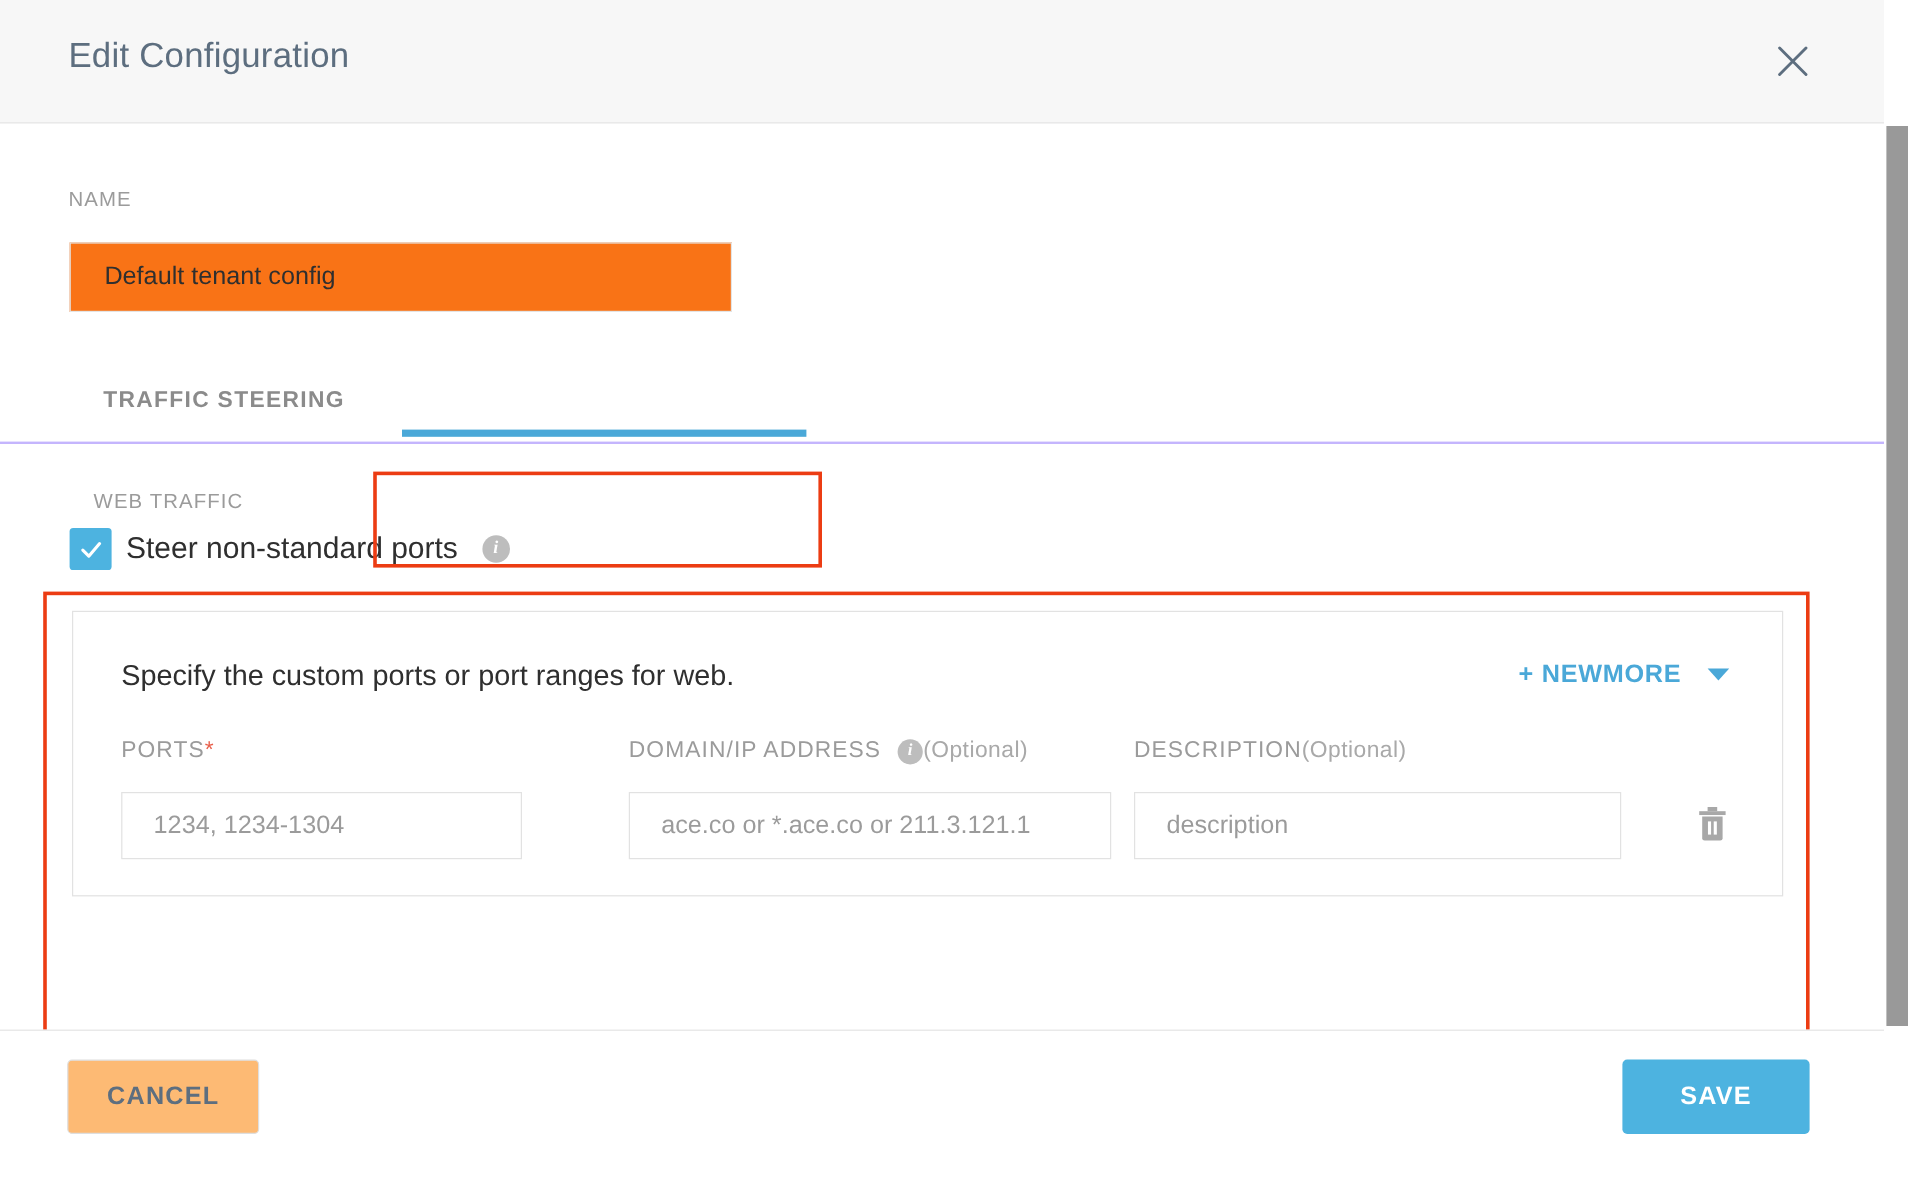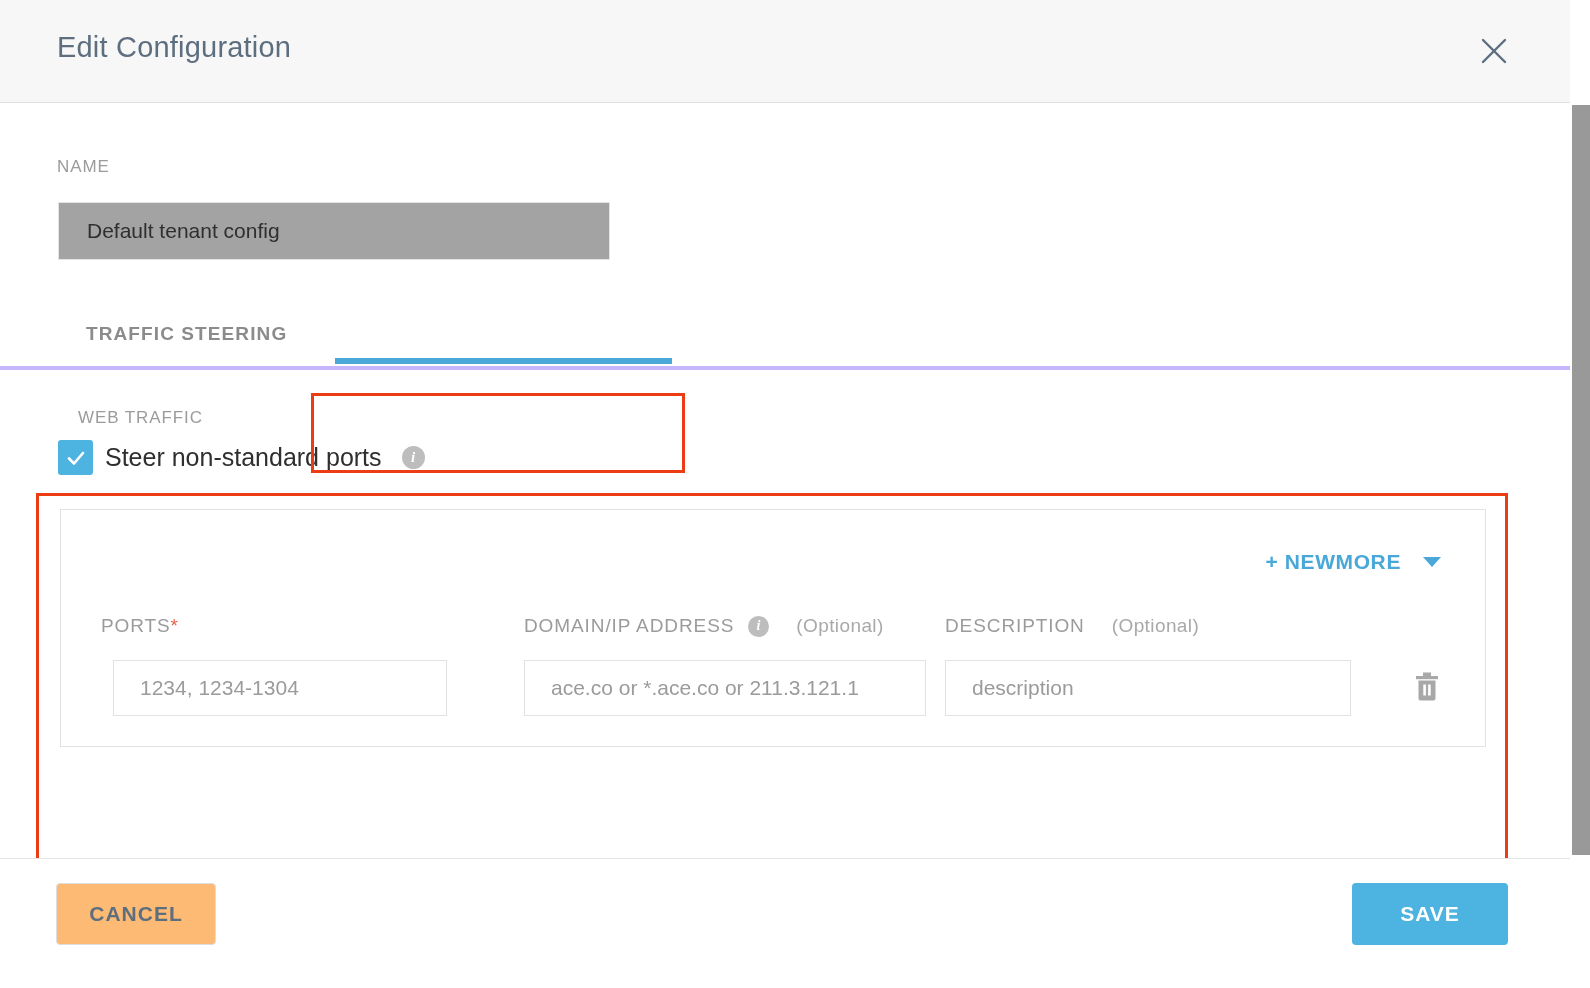--- a/index.html
+++ b/index.html
@@ -46,33 +46,33 @@
   .field-label {
     position: absolute;
     font-size: 17px; letter-spacing: .9px;
     color: #9b9b9b; font-weight: 400;
   }
   .name-label { left: 57px; top: 54px; }
 
   .name-input {
     position: absolute; left: 58px; top: 99px;
     width: 552px; height: 58px;
-    background: #a3a3a3;
+    background: #f97316;
     border: 1px solid #e4e4e4;
     padding: 0 0 0 28px;
     font-family: "Liberation Sans", sans-serif;
     font-size: 21px; color: #2f2f2f;
     outline: none;
   }
 
   
   .tabs {
     position: absolute; left: 0; top: 195px;
     width: 1570px; height: 72px;
-    border-bottom: 4px solid #c4b5fd;
+    border-bottom: 2px solid #c4b5fd;
   }
   .tab {
     position: absolute; top: 0; height: 71px;
     display: flex; align-items: center; justify-content: center;
     font-size: 19px; letter-spacing: 1.1px; font-weight: 600;
     cursor: pointer; white-space: nowrap;
   }
   .tab-traffic { left: 86px; color: #8b8b8b; }
   .tab-nsp { left: 335px; color: #4aa8d8; }
   .tab-underline {
@@ -159,21 +159,21 @@
     position: absolute; top: 105px;
     display: flex; align-items: center;
     font-size: 19px; letter-spacing: .9px; color: #9b9b9b;
     white-space: nowrap;
   }
   .col-head-ports { left: 40px; }
   .col-head-domain { left: 463px; }
   .col-head-desc { left: 884px; }
   .req-star { color: #e8604c; font-size: 19px; }
   .optional {
-    margin-left: 27px;
+    margin-left: 0;
     font-size: 19px; color: #a9a9a9; letter-spacing: .4px;
   }
   .head-info {
     margin-left: 14px;
     width: 21px; height: 21px; border-radius: 50%;
     background: #bdbdbd; color: #ffffff;
     font-size: 14px; font-weight: 700; font-style: italic;
     font-family: "Liberation Serif", serif;
     display: inline-flex; align-items: center; justify-content: center;
     cursor: pointer;
@@ -182,21 +182,21 @@
   .row-input {
     position: absolute; top: 150px; height: 56px;
     border: 1px solid #e2e2e2;
     background: #ffffff;
     font-family: "Liberation Sans", sans-serif;
     font-size: 21px; color: #2f2f2f;
     padding: 0 0 0 26px;
     outline: none;
   }
   .row-input::placeholder { color: #9b9b9b; opacity: 1; }
-  .in-ports  { left: 40px;  width: 334px; margin-left: 12px; }
+  .in-ports  { left: 40px;  width: 334px; }
   .in-domain { left: 463px; width: 402px; }
   .in-desc   { left: 884px; width: 406px; }
 
   .trash {
     position: absolute; left: 1343px; top: 152px;
     width: 46px; height: 50px;
     display: flex; align-items: center; justify-content: center;
     cursor: pointer;
   }
   .trash svg { display: block; }
@@ -271,20 +271,21 @@
         <svg width="22" height="22" viewBox="0 0 22 22" aria-hidden="true">
           <polyline points="4,11.5 9,16.5 18,6" fill="none" stroke="#ffffff" stroke-width="2.6" stroke-linecap="round" stroke-linejoin="round"></polyline>
         </svg>
       </div>
       <div class="checkbox-label">Steer non-standard ports</div>
       <div class="info-icon">i</div>
     </div>
 
     <div class="panel">
 
+      <div class="panel-title">Specify the custom ports or port ranges for web.</div>
 
       <div class="panel-actions">
         <div class="btn-new">+ NEW</div>
         <div class="btn-more">MORE</div>
         <div class="caret"></div>
       </div>
 
       <div class="col-head col-head-ports">
         <span>PORTS</span>
         <span class="req-star">*</span>

